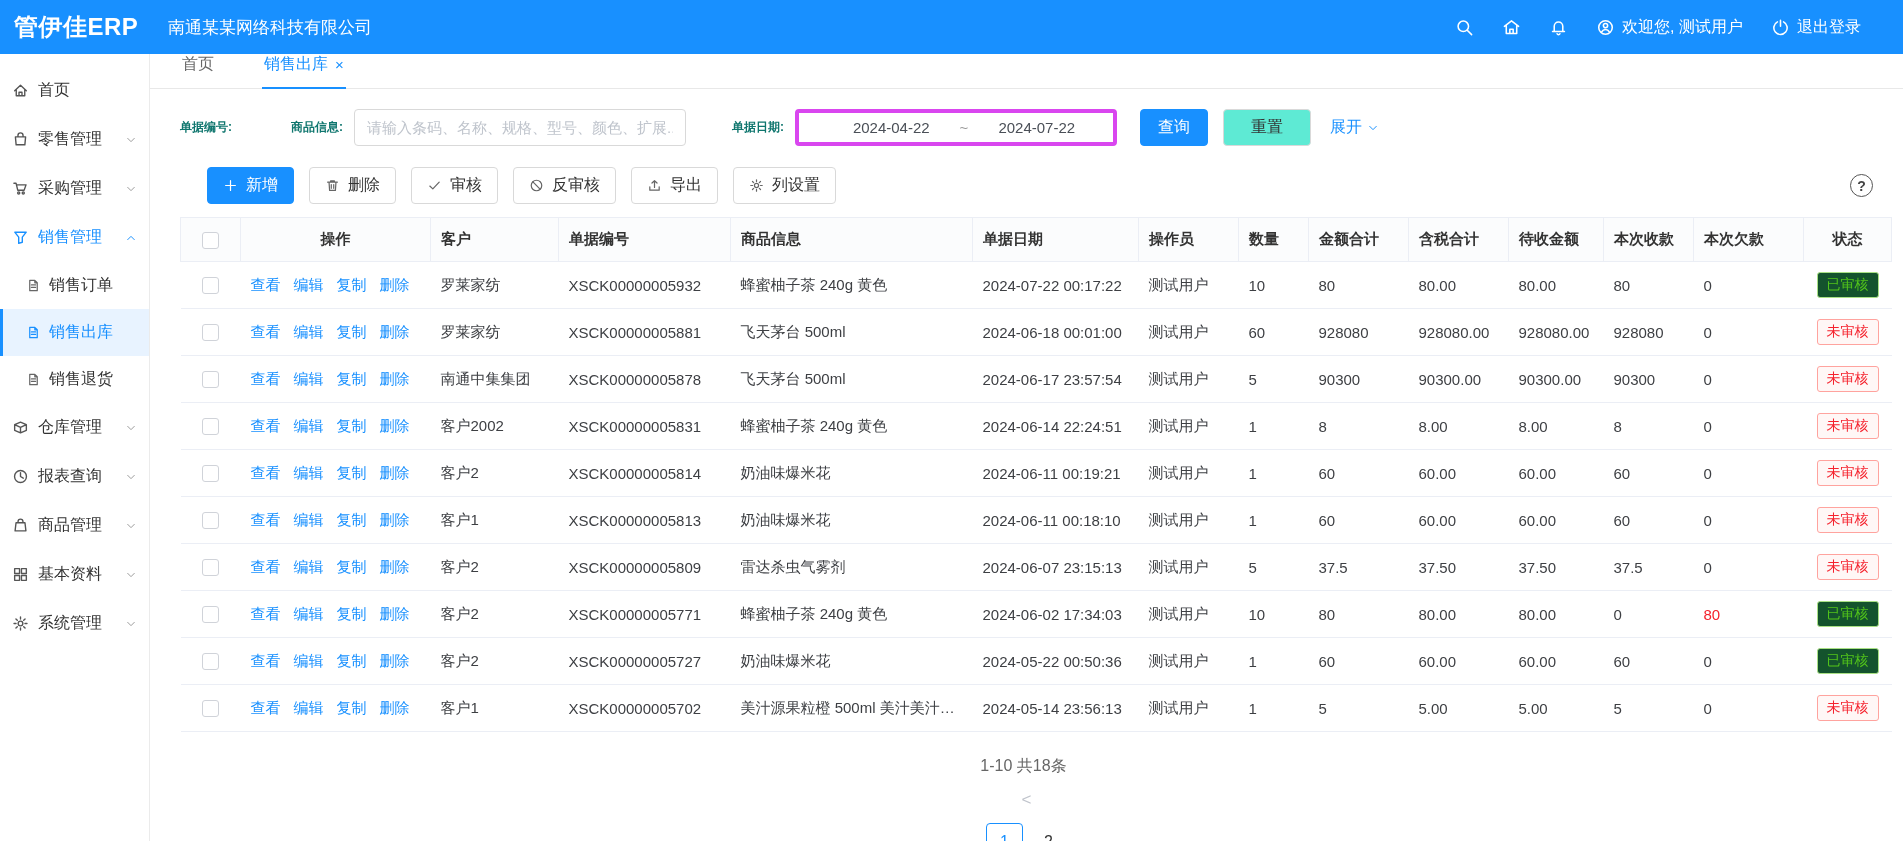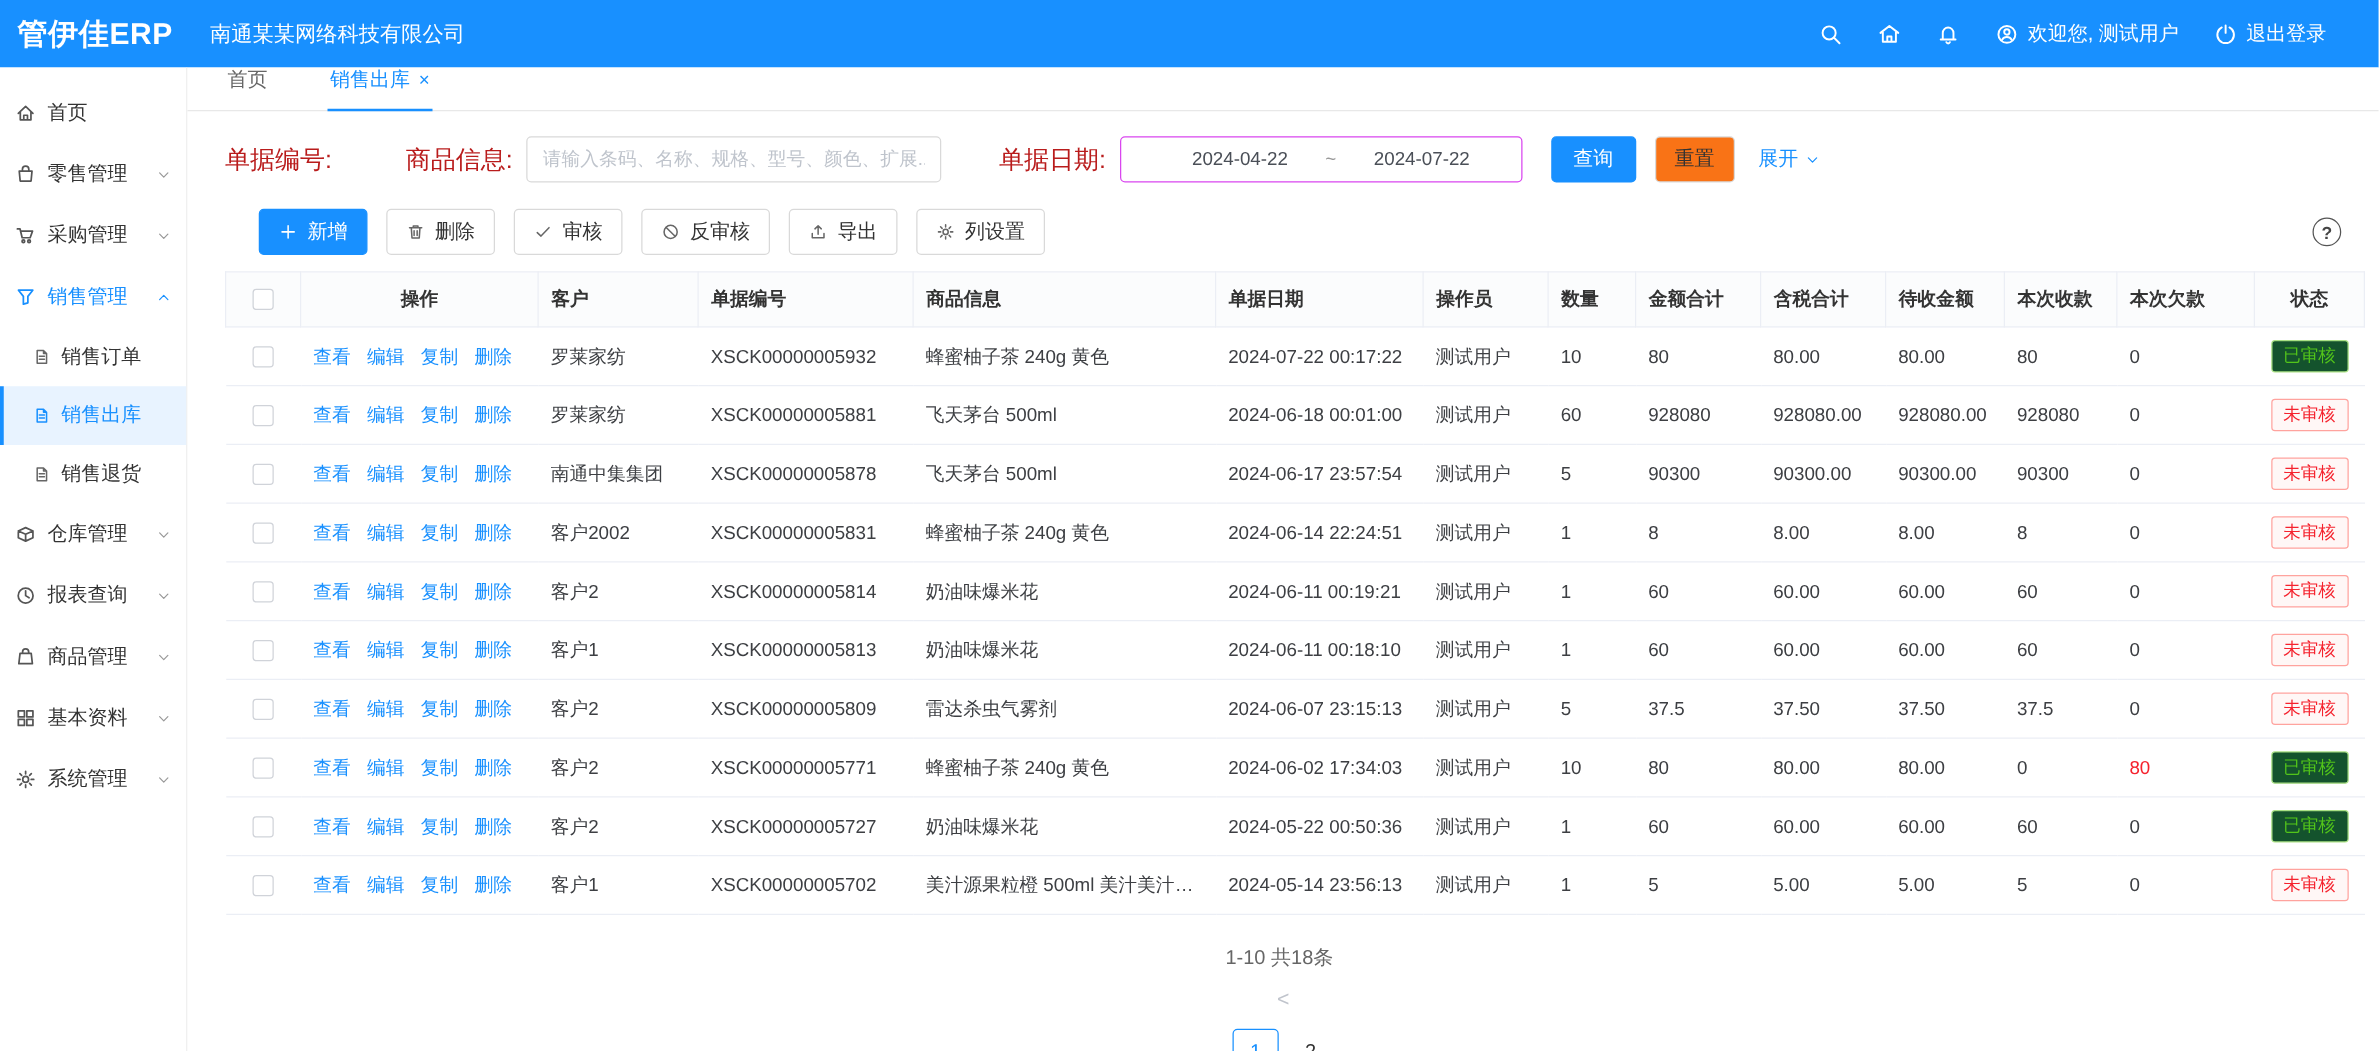--- a/index.html
+++ b/index.html
@@ -40,32 +40,32 @@
   .tabbar { height:45px; display:flex; align-items:flex-end; gap:46px; padding-left:30px;
     border-bottom:1px solid #e8e8e8; }
   .tab { font-size:16px; color:#666; padding:0 2px 13px; cursor:pointer; position:relative;
     display:flex; align-items:center; gap:7px; white-space:nowrap; }
   .tab.active { color:#1890ff; }
   .tab.active::after { content:""; position:absolute; left:0; right:0; bottom:-1px; height:2px; background:#1890ff; }
   .tab-close { font-size:15px; color:#1890ff; cursor:pointer; }
 
   
   .filters { display:flex; align-items:center; padding:20px 30px 13px; }
-  .flabel { font-size:20px; font-weight:400; color:#b91c1c; margin-right:11px; white-space:nowrap; }
+  .flabel { font-size:12px; font-weight:700; color:#0f766e; margin-right:11px; white-space:nowrap; }
   .finput { height:37px; border:1px solid #d9d9d9; border-radius:4px; padding:0 12px;
     font-size:15px; color:#333; outline:none; font-family:inherit; }
   .finput::placeholder { color:#bfc4cc; }
   .input-billno { width:282px; }
   .input-product { width:332px; }
   .sp1 { width:48px; } .sp2 { width:46px; }
-  .daterange { width:322px; height:37px; border:1px solid #d946ef; border-radius:4px;
+  .daterange { width:322px; height:37px; border:4px solid #d946ef; border-radius:4px;
     display:flex; align-items:center; justify-content:center; gap:30px; font-size:15px; color:#4a4f57;padding-left:16px; }
   .btn { height:37px; border-radius:4px; font-size:16px; cursor:pointer; font-family:inherit; }
   .btn-primary { background:#1890ff; border:1px solid #1890ff; color:#fff; padding:0 17px; margin-left:23px; }
-  .btn-plain { background:#f97316; border:1px solid #d9d9d9; color:#333; padding:0 15px; margin-left:15px; }
+  .btn-plain { background:#5eead4; border:1px solid #d9d9d9; color:#333; padding:0 27px; margin-left:15px; }
   .expand-link { color:#1890ff; font-size:16px; margin-left:19px; display:flex; align-items:center;
     gap:5px; cursor:pointer; white-space:nowrap; }
   .expand-link .icn { width:12px; height:12px; }
 
   
   .toolbar { display:flex; align-items:center; gap:15px; padding:8px 30px 13px; }
   .tbtn { height:37px; display:inline-flex; align-items:center; gap:8px; padding:0 15px;
     background:#fff; border:1px solid #d9d9d9; border-radius:4px; font-size:16px; color:#333;
     cursor:pointer; font-family:inherit; }
   .tbtn .ticon { width:15px; height:15px; color:#666; }

